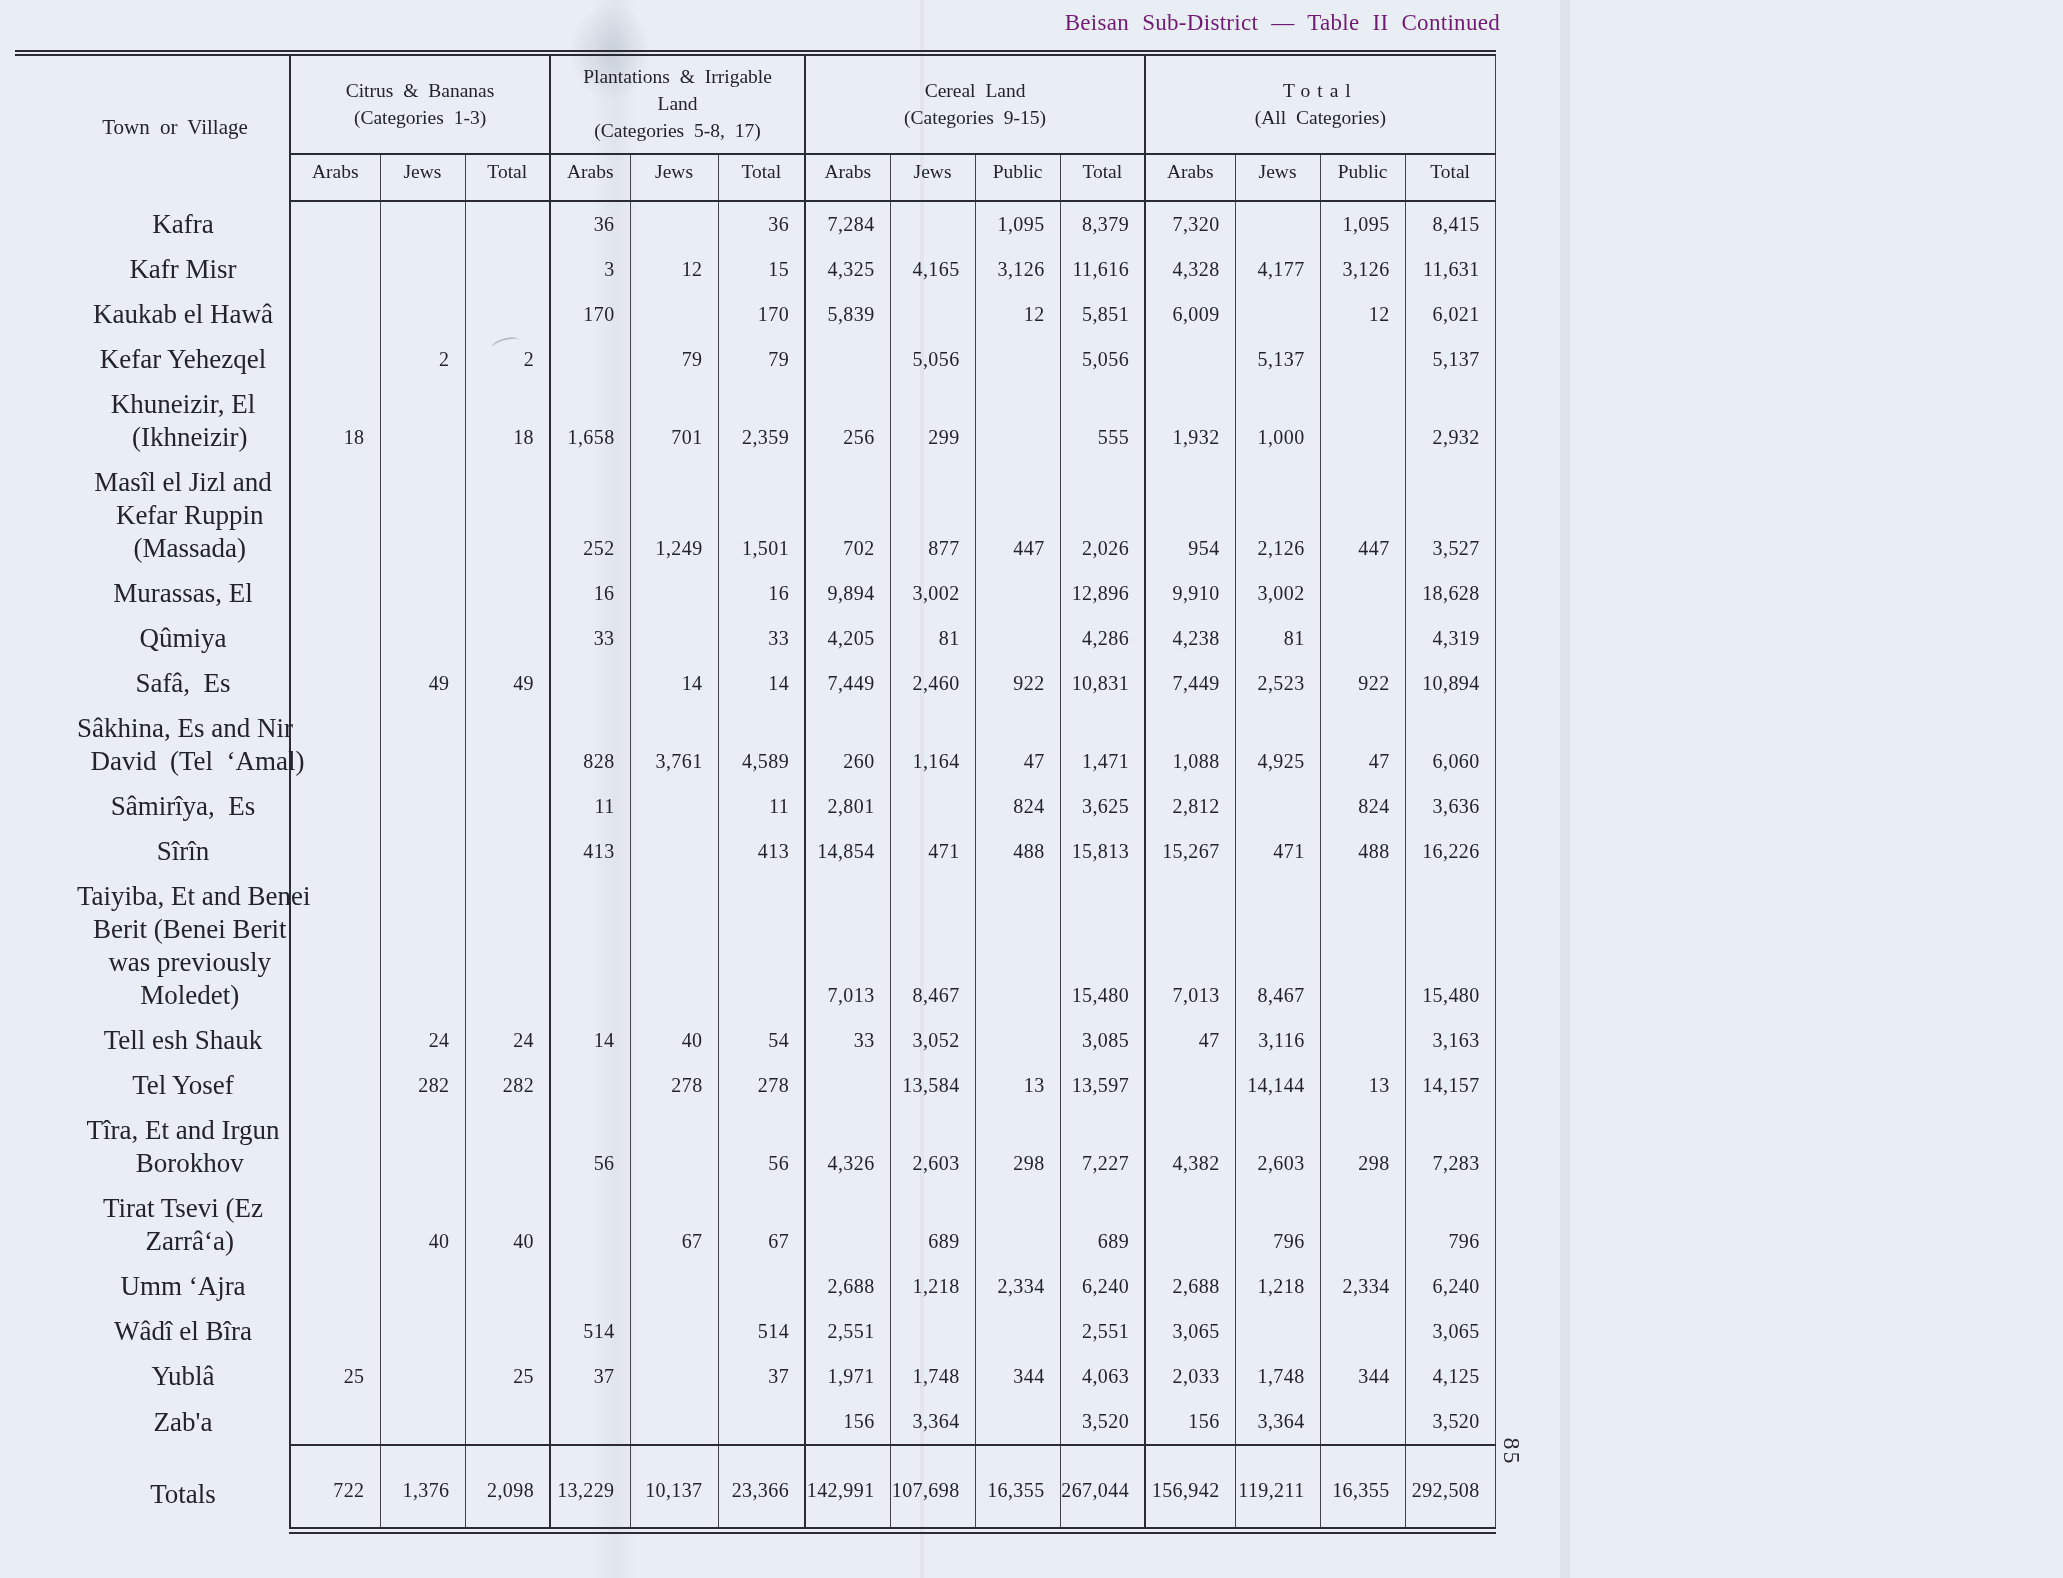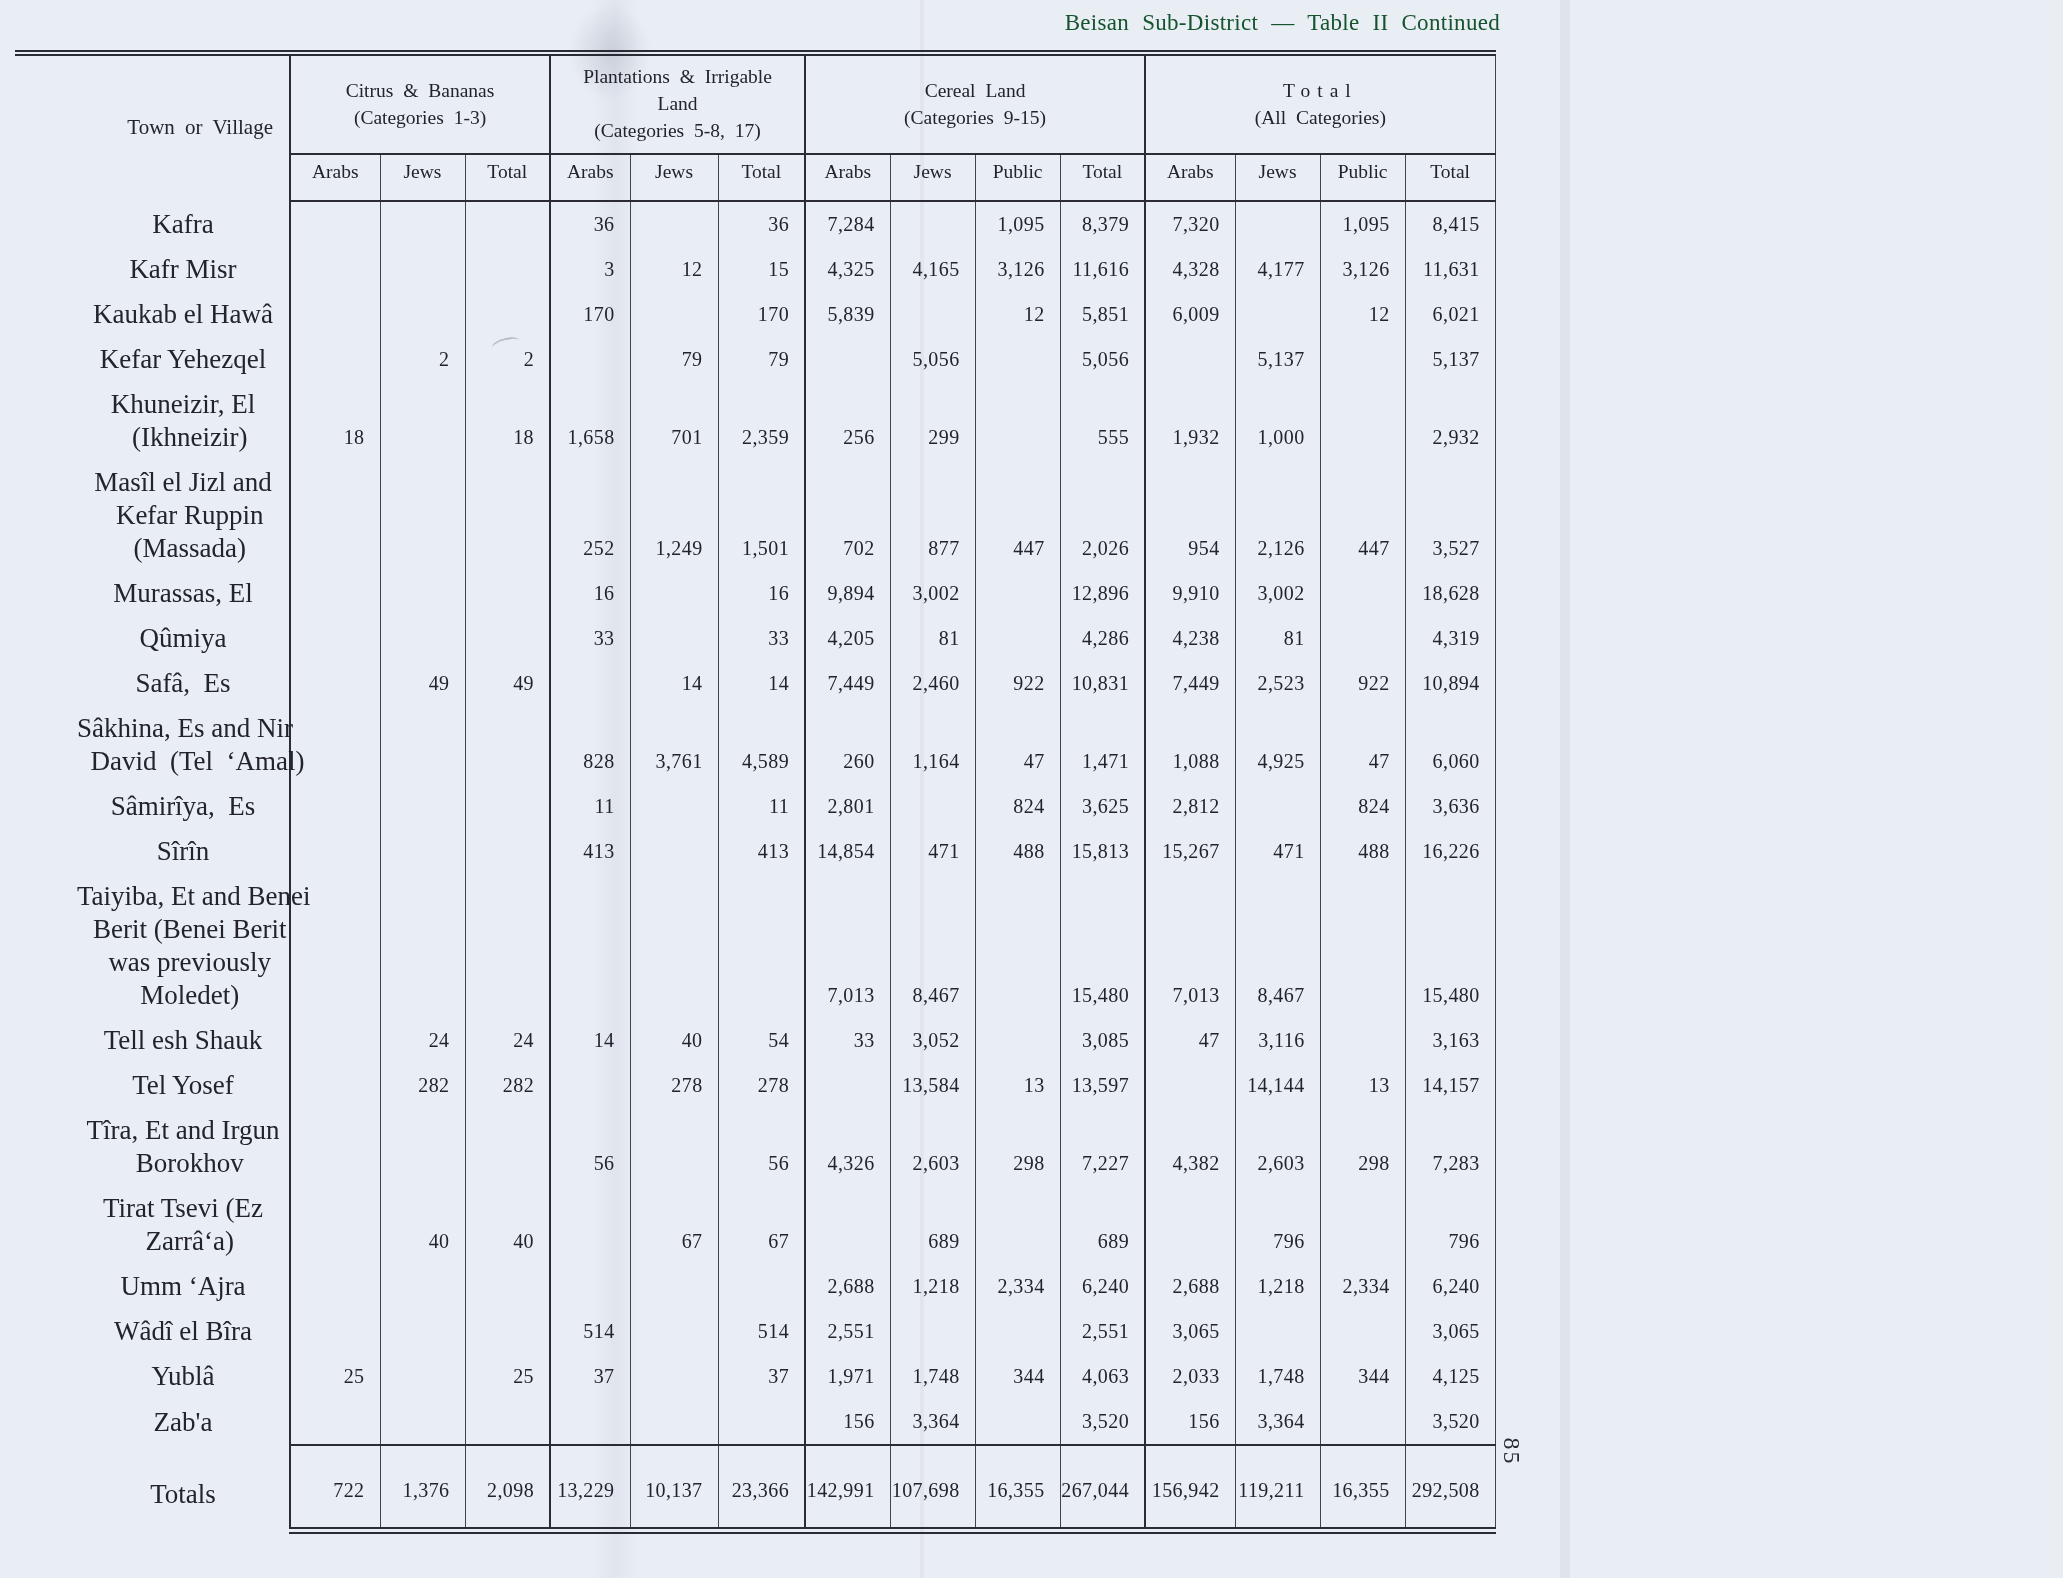--- a/index.html
+++ b/index.html
@@ -15,40 +15,40 @@
     background:radial-gradient(ellipse 55px 65px at 50% 40%,rgba(110,120,140,.22),transparent 75%);}
   #streak-1{left:592px;top:0;width:46px;height:1578px;
     background:linear-gradient(90deg,transparent,rgba(150,160,180,.10),transparent);}
   #streak-2{left:1560px;top:0;width:10px;height:1578px;background:rgba(150,160,180,.12);}
   #streak-3{left:920px;top:0;width:4px;height:1578px;background:rgba(150,160,180,.09);}
   #pen-smudge{left:492px;top:338px;width:28px;height:10px;border-top:2px solid rgba(90,95,110,.35);
     border-radius:50%;transform:rotate(-14deg);}
 
   #page-title{
     position:absolute;top:10px;left:1050px;width:450px;text-align:right;
-    font-size:23px;word-spacing:7px;letter-spacing:.3px;color:#14532d;white-space:nowrap;
+    font-size:23px;word-spacing:7px;letter-spacing:.3px;color:#701a75;white-space:nowrap;
   }
   #page-number{
     position:absolute;left:1497px;top:1438px;font-size:24px;letter-spacing:2px;
     transform:rotate(90deg);transform-origin:center;color:#2a2a34;
   }
 
   table#land-table{
     position:absolute;left:15px;top:50px;width:1480px;
     border-collapse:collapse;table-layout:fixed;
     font-size:20px;
   }
   th{font-weight:normal;}
   .group-row th{
     border-top:6px double #2b2b33;
     padding:7px 16px 9px;font-size:19.5px;word-spacing:5px;text-align:center;vertical-align:middle;
   }
   .group-head{border-bottom:2px solid #2b2b33;}
   th.town-head{
-    text-align:right;padding-left:62px;font-size:21px;vertical-align:middle;
+    text-align:center;padding-left:62px;font-size:21px;vertical-align:middle;
     border-right:2.2px solid #2b2b33;
   }
   .group-line{line-height:27px;}
   .spaced{letter-spacing:7px;}
   .sub-row th{
     padding:6px 0 17px;font-size:19.5px;text-align:center;
     border-bottom:2.2px solid #2b2b33;
   }
   td{vertical-align:bottom;line-height:33px;}
   td.town-cell{

